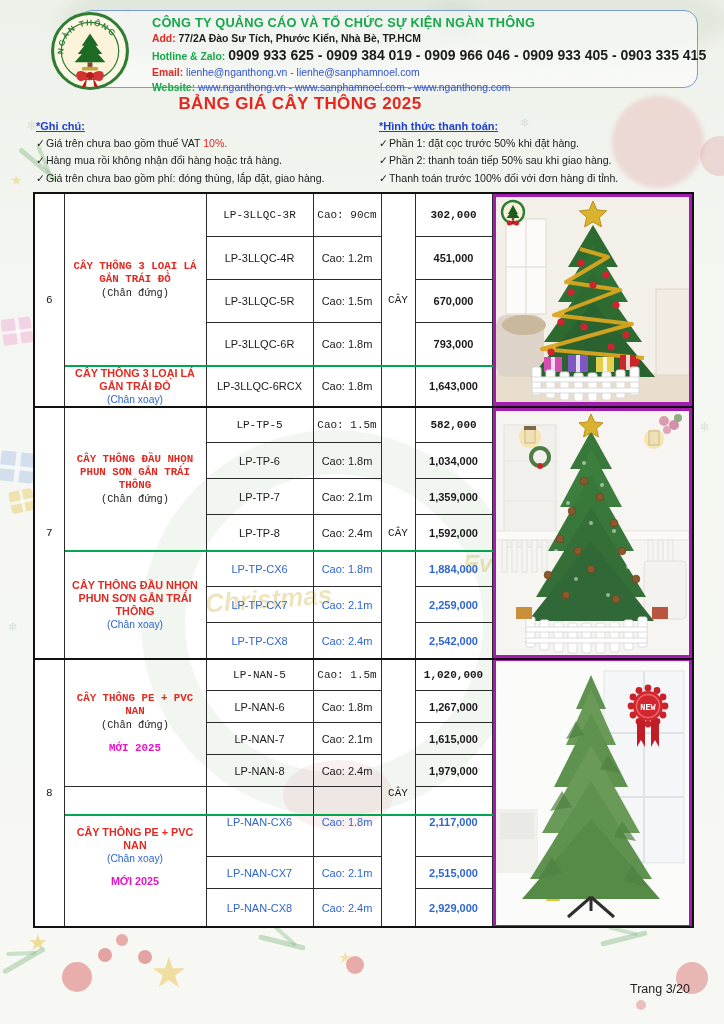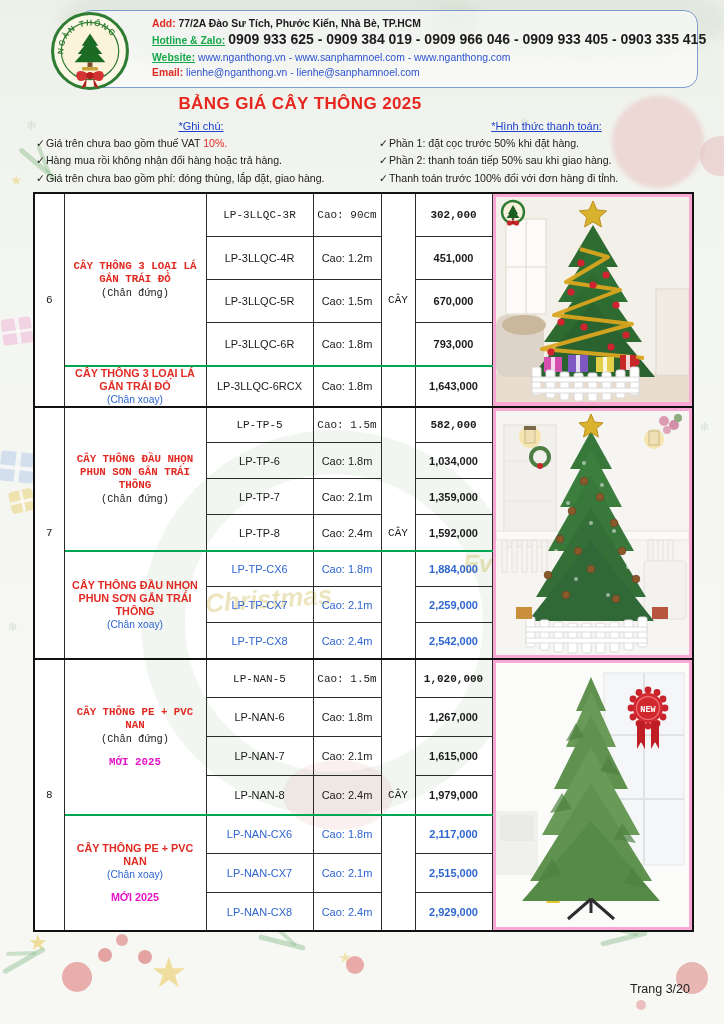--- a/index.html
+++ b/index.html
@@ -22,65 +22,65 @@
   .gift:after  { content:""; position:absolute; top:45%; left:0; width:100%; height:14%; background:rgba(255,255,255,.85); }
 
   
   .hdr-box { position:absolute; left:78px; top:10px; width:620px; height:78px;
              border:1.6px solid #7e9bd0; border-radius:14px; background:rgba(255,255,255,.55); }
   .logo { position:absolute; left:50px; top:11px; width:80px; height:80px; }
   .hdr-text { position:absolute; left:152px; top:15px; width:545px; white-space:nowrap; }
   .company { color:#16a84a; font-weight:bold; font-size:12.8px; letter-spacing:.2px; margin-bottom:2px; }
   .hline { font-size:10.4px; color:#1c1c1c; margin-top:1.5px; line-height:1.28; }
   .lbl-red { color:#e02a22; font-weight:bold; }
-  .lbl-green { color:#16a84a; font-weight:bold;text-decoration:underline; }
+  .lbl-green { color:#16a84a; font-weight:bold; }
   .val-bold { font-weight:bold; color:#1c1c1c; }
   .val-blue { color:#2d52cf; }
 
   .doc-title { position:absolute; left:0; top:94px; width:600px; text-align:center;
                color:#e7261f; font-weight:bold; font-size:17px; letter-spacing:.4px; }
 
   
   .notes { position:absolute; top:120px; font-size:10.6px; color:#1c1c1c; }
   .notes-left { left:36px; width:330px; }
   .notes-right { left:379px; width:335px; }
-  .note-title { color:#1f41cc; font-weight:normal; text-decoration:underline; font-size:11px; margin-bottom:3px;text-align:center; }
+  .note-title { color:#1f41cc; font-weight:bold; text-decoration:underline; font-size:11px; margin-bottom:3px; }
   .note-item { margin-top:4.5px; line-height:1.25; }
   .chk { margin-right:1px; }
   .hl-red { color:#e02a22; }
 
   
   .tbl-wrap { position:absolute; left:33px; top:192px; width:659px; background:#fff; }
   .wm { position:absolute; z-index:0; }
   .wm-ring { left:108px; top:238px; width:386px; height:386px; border-radius:50%;
              border:44px solid rgba(46,125,50,.065); }
   .wm-bow { left:250px; top:568px; width:110px; height:70px; border-radius:50%;
             background:rgba(198,40,40,.07); }
   .wm-txt { font-style:italic; font-weight:bold; color:rgba(200,175,60,.33); }
 
   table.price { position:relative; z-index:1; border-collapse:collapse; width:659px; table-layout:fixed;
                 border:2px solid #111; background:transparent; }
   table.price td { border:1px solid #2b2b2b; text-align:center; vertical-align:middle;
                    font-size:11px; color:#1a1a1a; padding:1px; overflow:hidden; }
   tr.sec-top td { border-top:2px solid #111;font-family:Liberation Mono, monospace; }
   tr.r43 td { height:43px; } tr.r41 td { height:41px; }
-  tr.r36 td { height:36px; } tr.r39 td { height:39px; } tr.r38 td { height:38px; }
+  tr.r36 td { height:36px; } tr.r39 td { height:32px; } tr.r38 td { height:38px; }
   .stt { font-size:11.5px; }
   .name-cell { padding:2px 3px; }
   .gname { color:#e02a22; font-weight:bold; font-size:10.8px; line-height:1.22; }
   .gvariant { font-size:10.3px; margin-top:1px; color:#1a1a1a; }
   .gvariant.blue { color:#2f66d0; }
   .gbadge { color:#e515c8; font-weight:bold; font-size:10.8px; margin-top:11px; }
   .gbadge:empty { display:none; }
   td.code { font-size:11px; }
   td.hgt { font-size:10.4px; }
   td.price-c { font-weight:bold; font-size:11px; }
   .red-t { color:#e02a22; } .blue-t { color:#2f66d0 !important; }
   td.unit { font-size:11px; }
-  td.img-cell { padding:3px; background:#f9a8d4; }
+  td.img-cell { padding:3px; background:#a21caf; }
   .photo { width:193px; margin:0 auto; background:#fff; }
   .photo svg { display:block; }
   .green-line { position:absolute; z-index:2; left:32px; width:428px; height:2px; background:#00a651; }
 
   .footer { position:absolute; top:982px; right:34px; font-size:12.5px; color:#222; }
 </style>
 </head>
 <body>
 
 <div class="page">
@@ -127,35 +127,36 @@
     <polygon points="39,33 24,50 54,50" fill="#1b6b24"></polygon>
     <rect x="36.6" y="50" width="4.8" height="4.5" fill="#7a4a2b"></rect>
     <rect x="31" y="54.5" width="16" height="3.6" rx="1.8" fill="#c9a23a"></rect>
     <path d="M39 63 C30 55, 23 59, 26.5 66 C29.5 71, 36 67, 39 63 Z" fill="#d23434"></path>
     <path d="M39 63 C48 55, 55 59, 51.5 66 C48.5 71, 42 67, 39 63 Z" fill="#d23434"></path>
     <circle cx="39" cy="63" r="3.6" fill="#b71c1c"></circle>
     <path d="M36 65 L30.5 75 L35 73.5 Z" fill="#b71c1c"></path>
     <path d="M42 65 L47.5 75 L43 73.5 Z" fill="#b71c1c"></path>
   </svg>
   <div class="hdr-text">
+    <div class="company">CÔNG TY QUẢNG CÁO VÀ TỔ CHỨC SỰ KIỆN NGÀN THÔNG</div>
     <div class="hline">
       <span class="lbl-red">Add:</span>
       <span class="val-bold">77/2A Đào Sư Tích, Phước Kiển, Nhà Bè, TP.HCM</span>
     </div>
     <div class="hline">
       <span class="lbl-green">Hotline &amp; Zalo:</span>
       <span class="val-bold" style="font-size:14px;">0909 933 625 - 0909 384 019 - 0909 966 046 - 0909 933 405 - 0903 335 415</span>
     </div>
     <div class="hline">
+      <span class="lbl-red">Email:</span>
+      <span class="val-blue">lienhe@nganthong.vn - lienhe@sanphamnoel.com</span>
+    </div>
+    <div class="hline">
       <span class="lbl-green">Website:</span>
       <span class="val-blue">www.nganthong.vn - www.sanphamnoel.com - www.nganthong.com</span>
-    </div>
-    <div class="hline">
-      <span class="lbl-red">Email:</span>
-      <span class="val-blue">lienhe@nganthong.vn - lienhe@sanphamnoel.com</span>
     </div>
   </div>
 
   <div class="doc-title">BẢNG GIÁ CÂY THÔNG 2025</div>
 
   <div class="notes notes-left">
     <div class="note-title">*Ghi chú:</div>
     <div class="note-item"><span class="chk">✓</span><span>Giá trên chưa bao gồm thuế VAT </span><span class="hl-red">10%.</span></div>
     <div class="note-item"><span class="chk">✓</span><span>Hàng mua rồi không nhận đổi hàng hoặc trả hàng.</span></div>
     <div class="note-item"><span class="chk">✓</span><span>Giá trên chưa bao gồm phí: đóng thùng, lắp đặt, giao hàng.</span></div>

